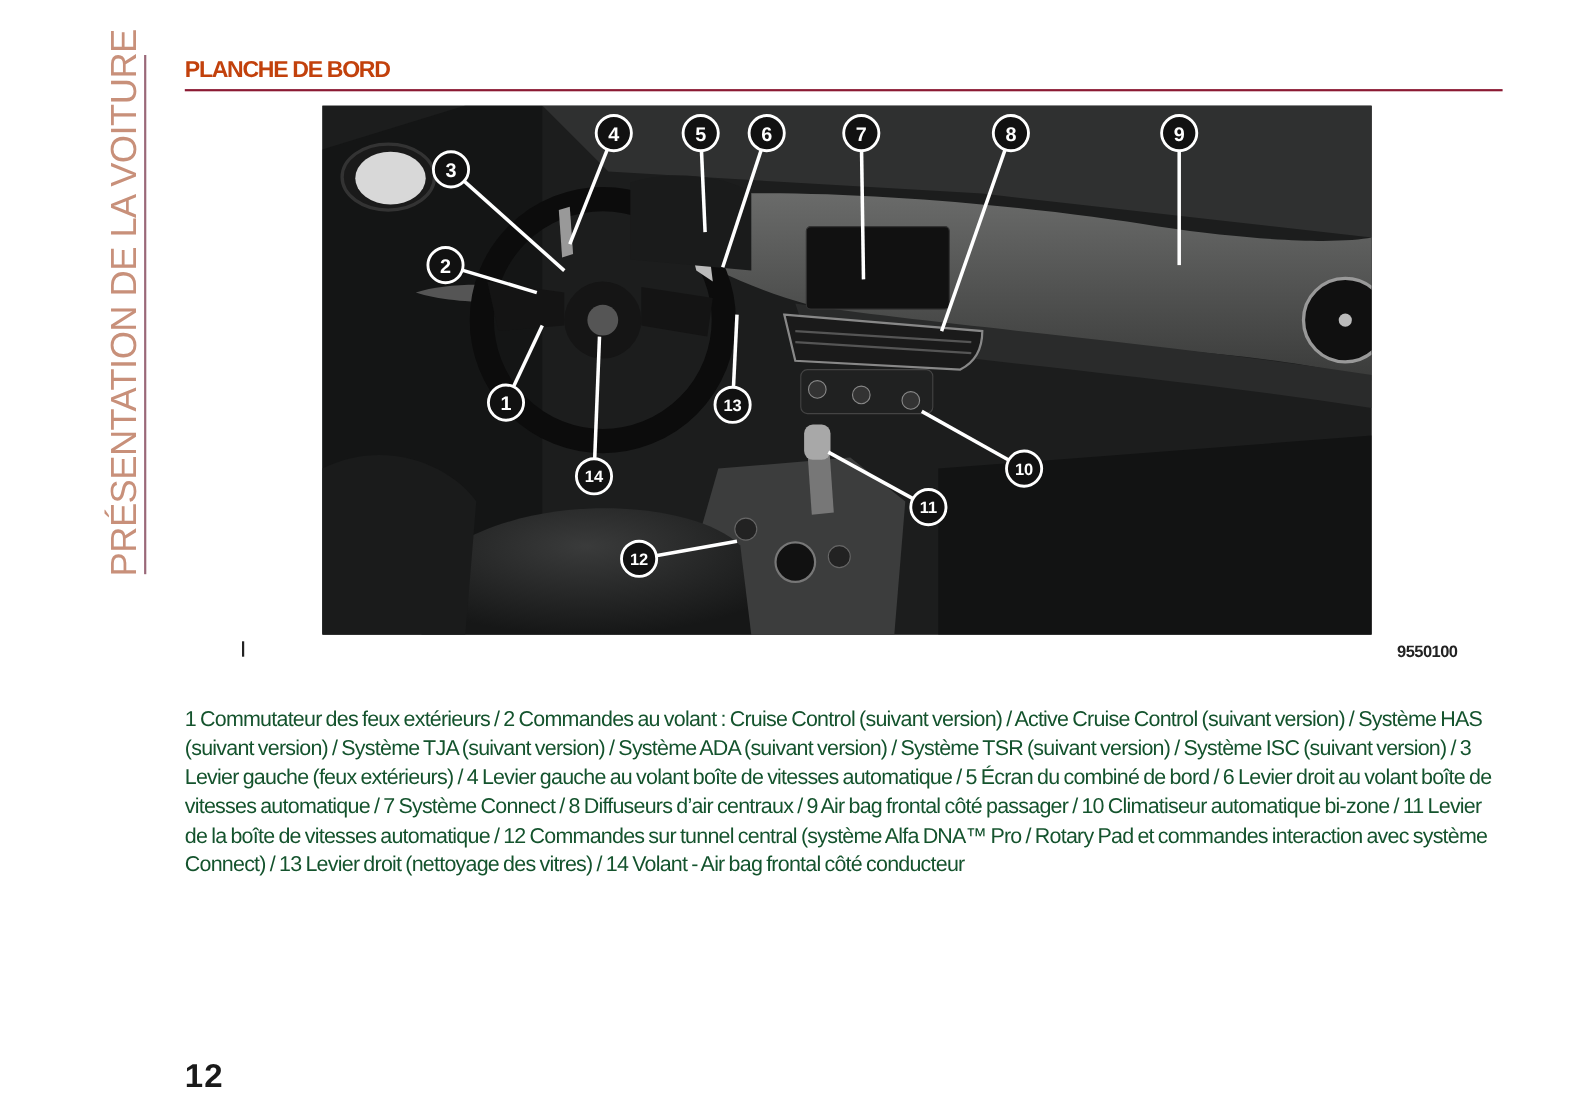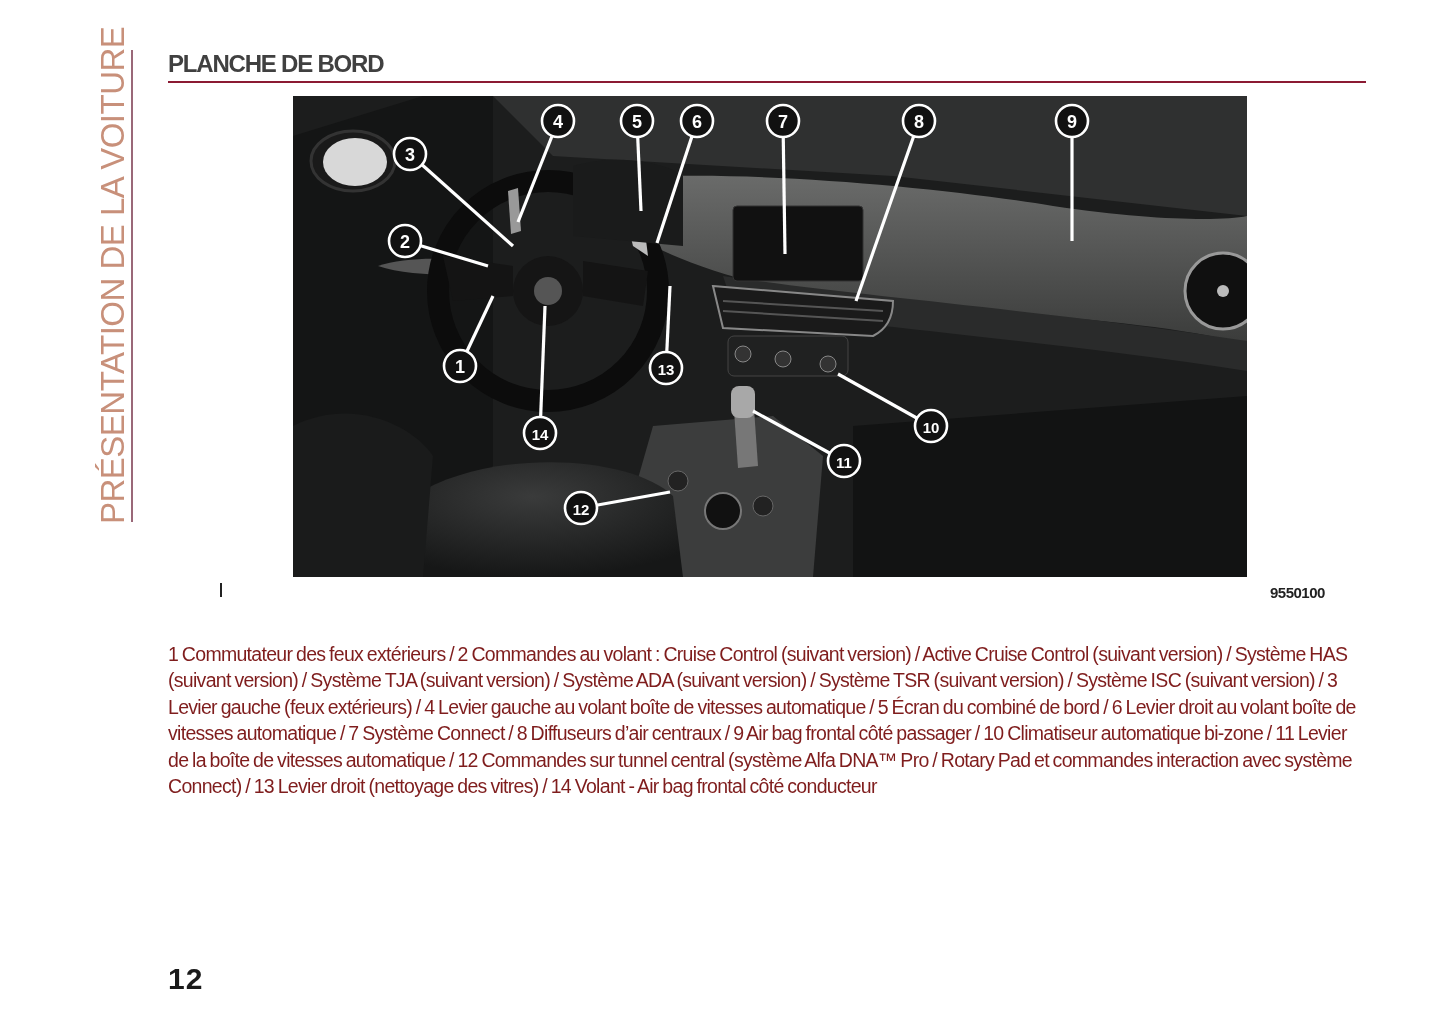--- a/index.html
+++ b/index.html
@@ -10,36 +10,36 @@
       position: absolute; left: 0; top: 0; width: 476px; height: 42px;
       transform-origin: 0 0; transform: translate(0, 476px) rotate(-90deg);
       font-family: "Liberation Sans", sans-serif; font-size: 33px; line-height: 42px;
       color: #c8907a; letter-spacing: -0.5px; white-space: nowrap; text-align: right;
       padding-right: 4px; box-sizing: border-box;
     }
     .side-rule { position: absolute; left: 131px; top: 50px; width: 2px; height: 472px; background: #9a6878; }
 
     .section-title {
       position: absolute; left: 168px; top: 50px;
-      font-family: "Liberation Sans", sans-serif; font-weight: 700; font-size: 24px;
-      color: #404040; letter-spacing: -1.2px; line-height: 28px; text-align: center;
+      font-family: "Liberation Sans", sans-serif; font-weight: 700; font-size: 21px;
+      color: #c2410c; letter-spacing: -1.2px; line-height: 28px; text-align: center;
     }
     .title-rule { position: absolute; left: 168px; top: 81px; width: 1198px; height: 2px; background: #8b1a33; }
 
     .figure { position: absolute; left: 293px; top: 96px; width: 954px; height: 481px; overflow: hidden;
       background: radial-gradient(ellipse at 65% 45%, #3a3b3a 0%, #242525 40%, #111212 80%); }
     .figure svg { position: absolute; left: 0; top: 0; }
 
     .fig-left-mark { position: absolute; left: 220px; top: 583px; width: 2px; height: 14px; background: #222; }
     .fig-code { position: absolute; left: 1270px; top: 584px; font-size: 15px; font-weight: 700; color: #222; letter-spacing: -0.5px; }
 
     .caption {
       position: absolute; left: 168px; top: 621px; width: 1200px;
       font-family: "Liberation Sans", sans-serif; font-size: 19.5px; line-height: 26.6px;
-      color: #7f1d1d; letter-spacing: -0.7px; word-spacing: -1px;
+      color: #14532d; letter-spacing: -0.7px; word-spacing: -1px;
     }
     .page-number { position: absolute; left: 168px; top: 962px; font-size: 30px; font-weight: 700; color: #1a1a1a; letter-spacing: 1px; }
 
     .callout circle.ring { fill: #111; stroke: #fff; stroke-width: 2.6; }
     .callout text { fill: #fff; font-family: "Liberation Sans", sans-serif; font-weight: 700; font-size: 18px; text-anchor: middle; dominant-baseline: central; }
     .callout text.small { font-size: 15px; }
     .leader { stroke: #fff; stroke-width: 3.2; fill: none; }
   </style>
 </head>
 <body>

